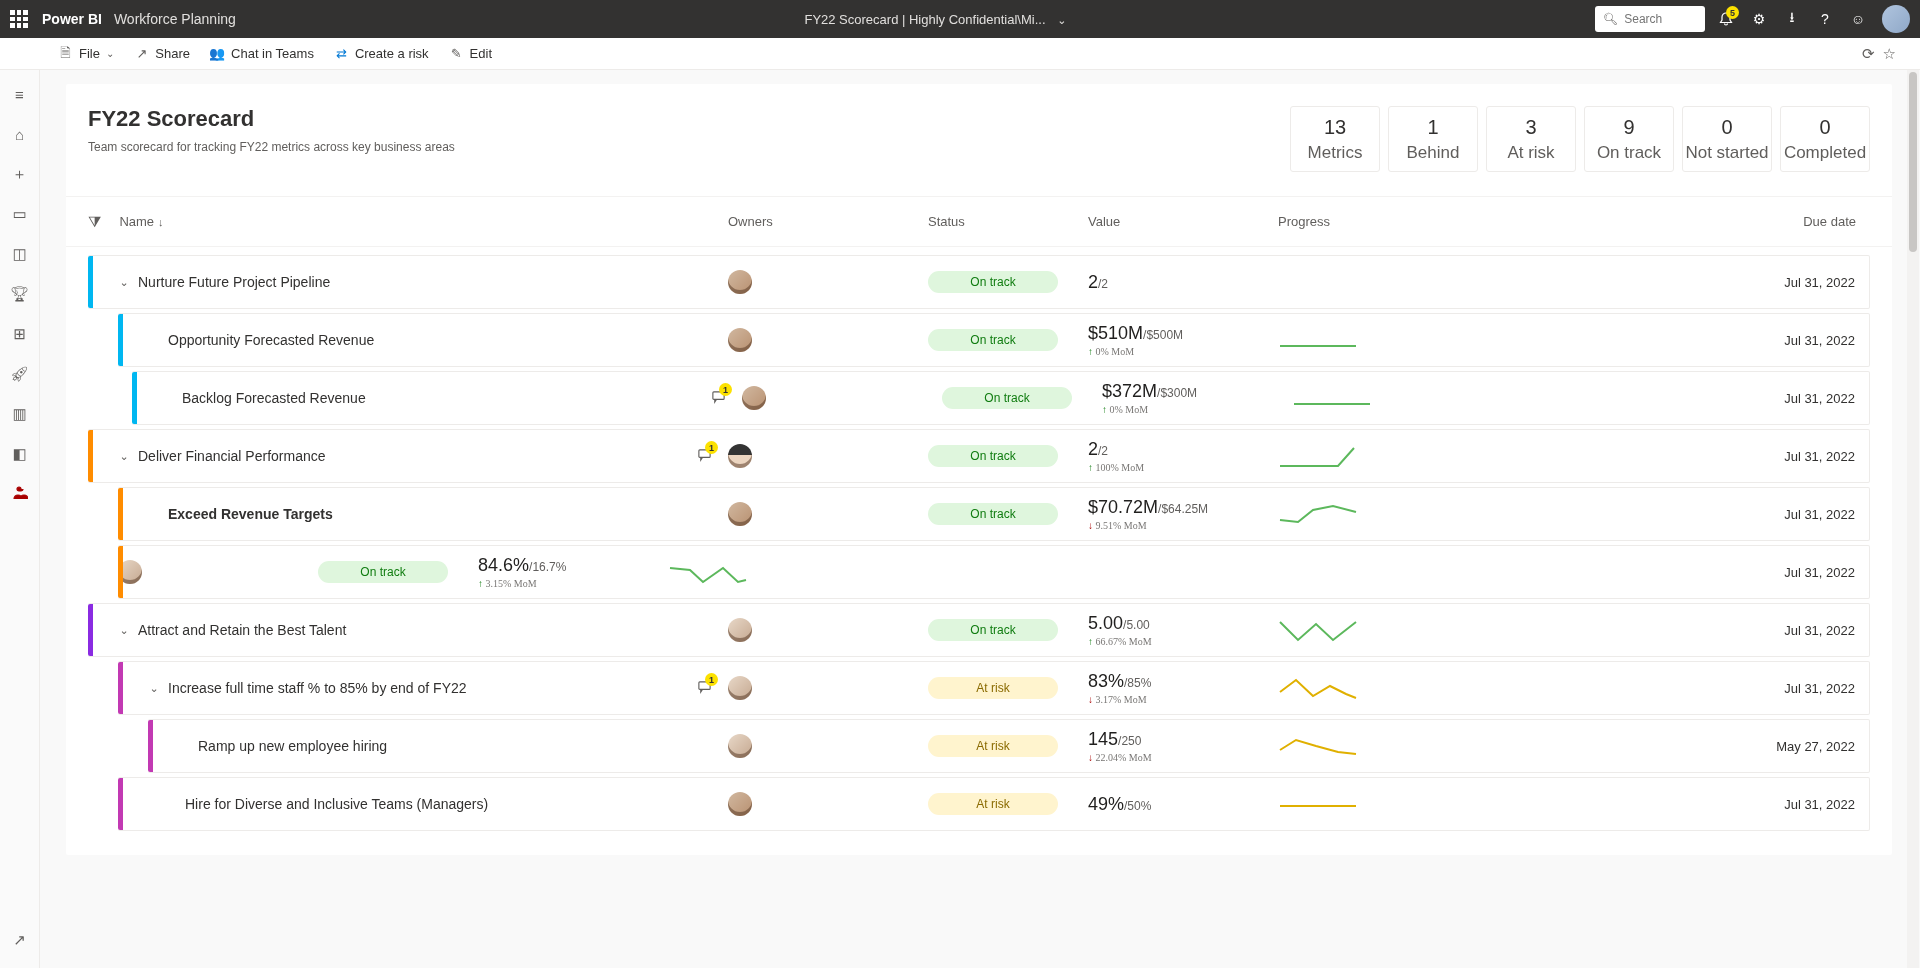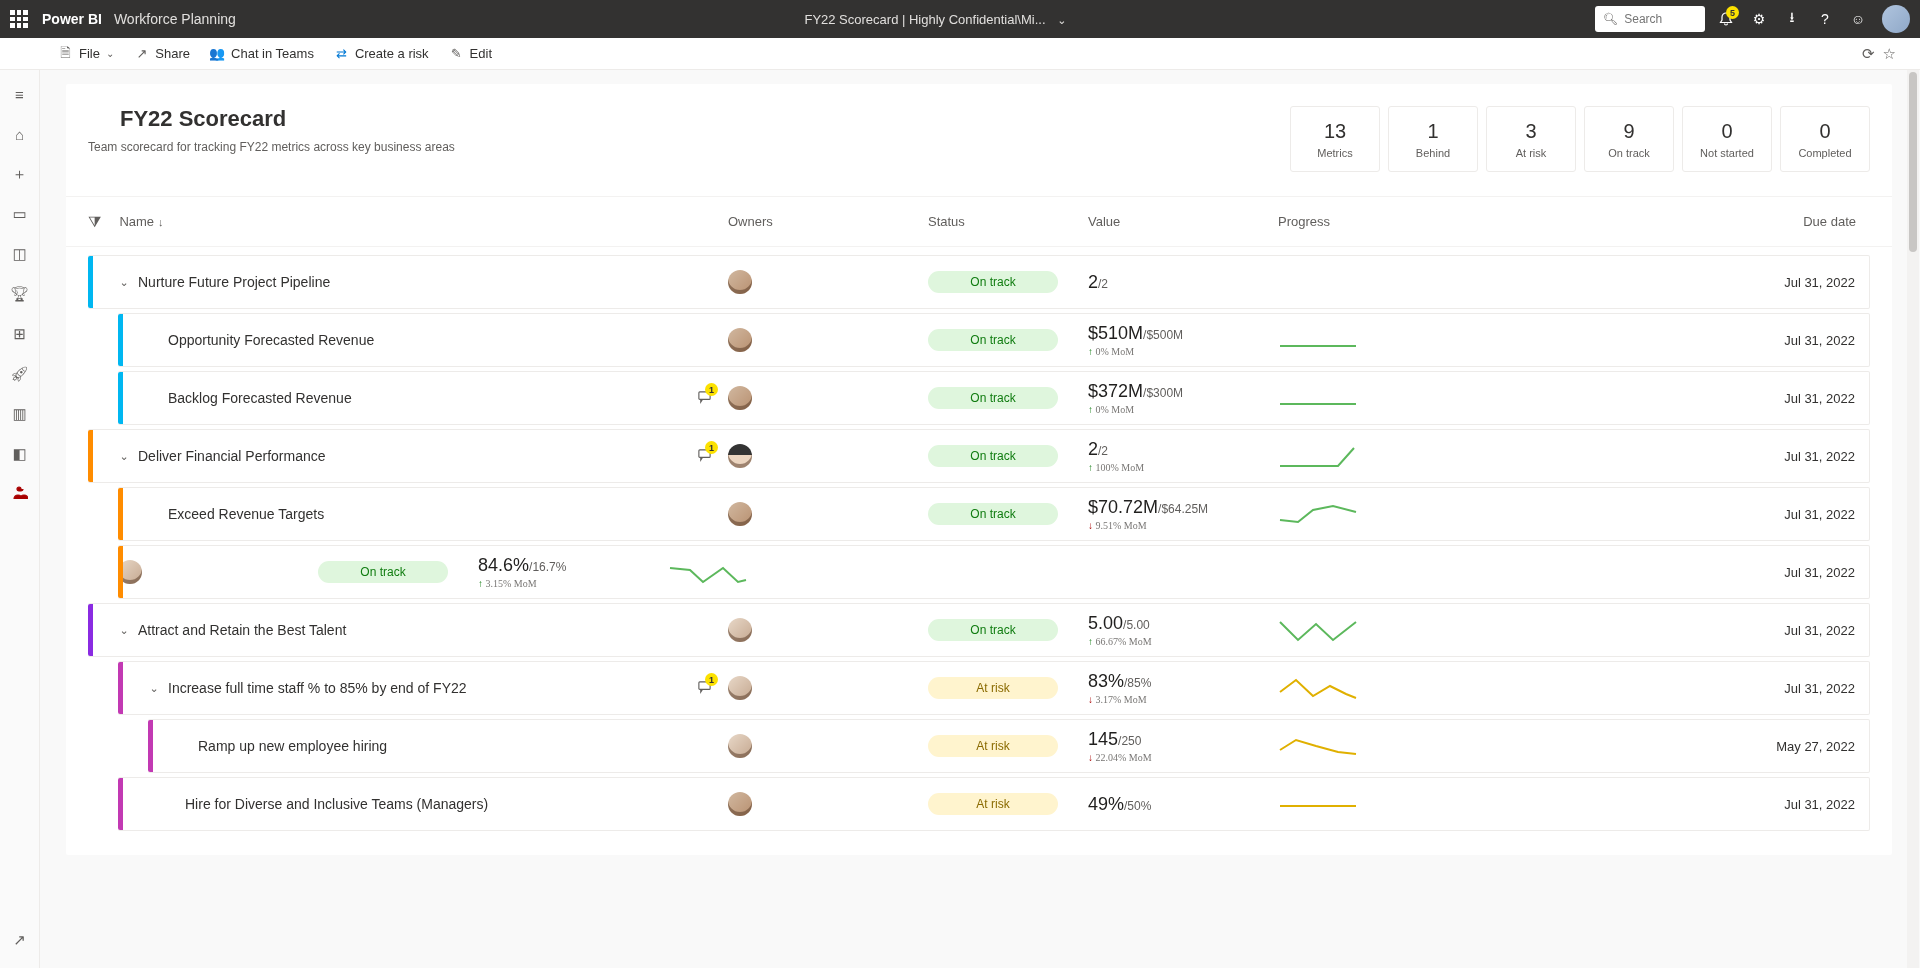--- a/index.html
+++ b/index.html
@@ -32,26 +32,26 @@
 .leftnav { width: 40px; background: #fafafa; border-right: 1px solid #edebe9; display: flex; flex-direction: column; align-items: center; padding-top: 8px; gap: 8px; position: relative; }
 .nav-icon { width: 32px; height: 32px; display: flex; align-items: center; justify-content: center; color: #605e5c; cursor: pointer; border-radius: 3px; font-size: 15px; }
 .nav-icon.active { color: #a80000; }
 .nav-bottom { margin-top: auto; margin-bottom: 12px; }
 
 .content { flex: 1; background: #f9f9f9; overflow-y: auto; overflow-x: hidden; position: relative; padding-right: 14px; }
 .page-card { background: #fff; margin: 14px 14px 0 26px; border-radius: 2px; }
 
 
 .page-header { display: flex; align-items: flex-start; padding: 22px 22px 24px 22px; border-bottom: 1px solid #f3f2f1; }
-.page-title h1 { font-size: 22px; font-weight: 600; color: #323130; margin-bottom: 8px; margin-left: 32px; }
+.page-title h1 { font-size: 22px; font-weight: 600; color: #323130; margin-bottom: 8px; }
 .page-title p  { font-size: 12px; color: #605e5c; }
 .summary { margin-left: auto; display: flex; gap: 8px; }
 .sum-card { width: 90px; height: 66px; border: 1px solid #edebe9; border-radius: 3px; display: flex; flex-direction: column; align-items: center; justify-content: center; }
 .sum-card .num { font-size: 20px; font-weight: 400; color: #323130; }
-.sum-card .lbl { font-size: 11px; color: #605e5c; margin-top: 4px; }
+.sum-card .lbl { font-size: 17px; color: #605e5c; margin-top: 4px; }
 
 
 .colhead { display: flex; align-items: center; height: 50px; padding: 0 22px; color: #605e5c; font-size: 13px; border-bottom: 1px solid #f3f2f1; }
 .col-name   { flex: 0 0 640px; display: flex; align-items: center; gap: 18px; }
 .col-owners { flex: 0 0 200px; }
 .col-status { flex: 0 0 160px; }
 .col-value  { flex: 0 0 190px; }
 .col-prog   { flex: 0 0 100px; }
 .col-due    { flex: 1; text-align: right; padding-right: 14px; }
 
@@ -262,21 +262,21 @@
             </div>
             <div class="r-status"><span class="pill ontrack">On track</span></div>
             <div class="r-value"><span class="val-main">$510M</span><span class="val-sub">/$500M</span><span class="val-trend trend-up">0% MoM</span></div>
             <div class="r-prog">
               <svg class="spark" viewBox="0 0 80 28">
                 <path d="M2 20 L78 20" stroke="#5cb85c"></path>
               </svg>
             </div>
             <div class="r-due">Jul 31, 2022</div>
           </div>
-          <div class="row" style="margin-left: 30px;">
+          <div class="row" style="margin-left: 44px;">
             <div class="color-bar" style="background: rgb(0, 183, 241);"></div>
             <div class="r-name" style="flex: 0 0 610px;">
               <span style="width: 22px; display: inline-block;"></span>
               <span style="width: 28px; display: inline-block;"></span>
               <span style="flex: 1 1 0%;">Backlog Forecasted Revenue</span>
               <span class="comment-badge"><svg width="15" height="15" viewBox="0 0 16 16" fill="none" stroke="#605e5c" stroke-width="1.2">
                   <rect x="2" y="3" width="12" height="8" rx="1"></rect>
                   <path d="M6 11l-2 3v-3"></path>
                 </svg><span class="dot">1</span></span>
             </div>
@@ -313,21 +313,21 @@
                 <path d="M2 24 L60 24 L76 6" stroke="#5cb85c"></path>
               </svg>
             </div>
             <div class="r-due">Jul 31, 2022</div>
           </div>
           <div class="row" style="margin-left: 30px;">
             <div class="color-bar" style="background: rgb(255, 140, 0);"></div>
             <div class="r-name" style="flex: 0 0 610px;">
               <span style="width: 22px; display: inline-block;"></span>
               <span style="width: 28px; display: inline-block;"></span>
-              <span style="flex: 1 1 0%;">Exceed Revenue Targets</span>
+              <span style="flex: 1 1 0%; font-weight: bold;">Exceed Revenue Targets</span>
             </div>
             <div class="r-owners">
               <div class="avatar f1"></div>
             </div>
             <div class="r-status"><span class="pill ontrack">On track</span></div>
             <div class="r-value"><span class="val-main">$70.72M</span><span class="val-sub">/$64.25M</span><span class="val-trend trend-down">9.51% MoM</span></div>
             <div class="r-prog">
               <svg class="spark" viewBox="0 0 80 28">
                 <path d="M2 20 L20 22 L35 10 L55 6 L78 12" stroke="#5cb85c"></path>
               </svg>

